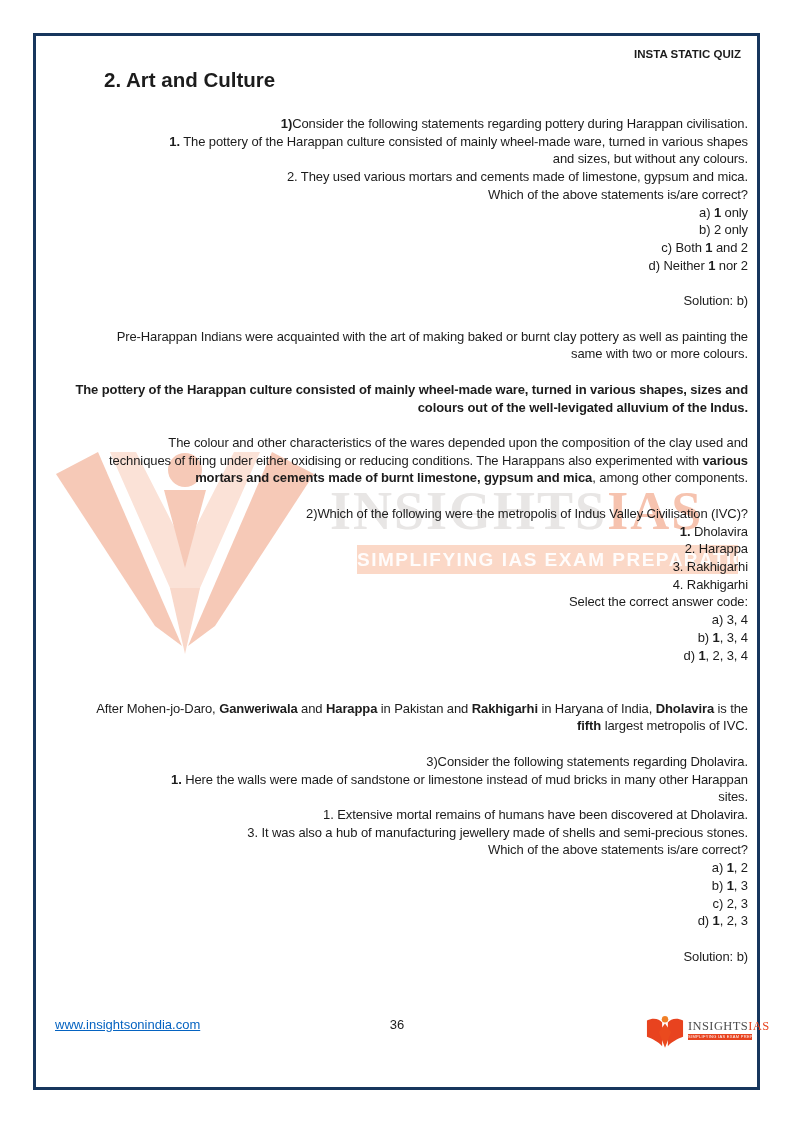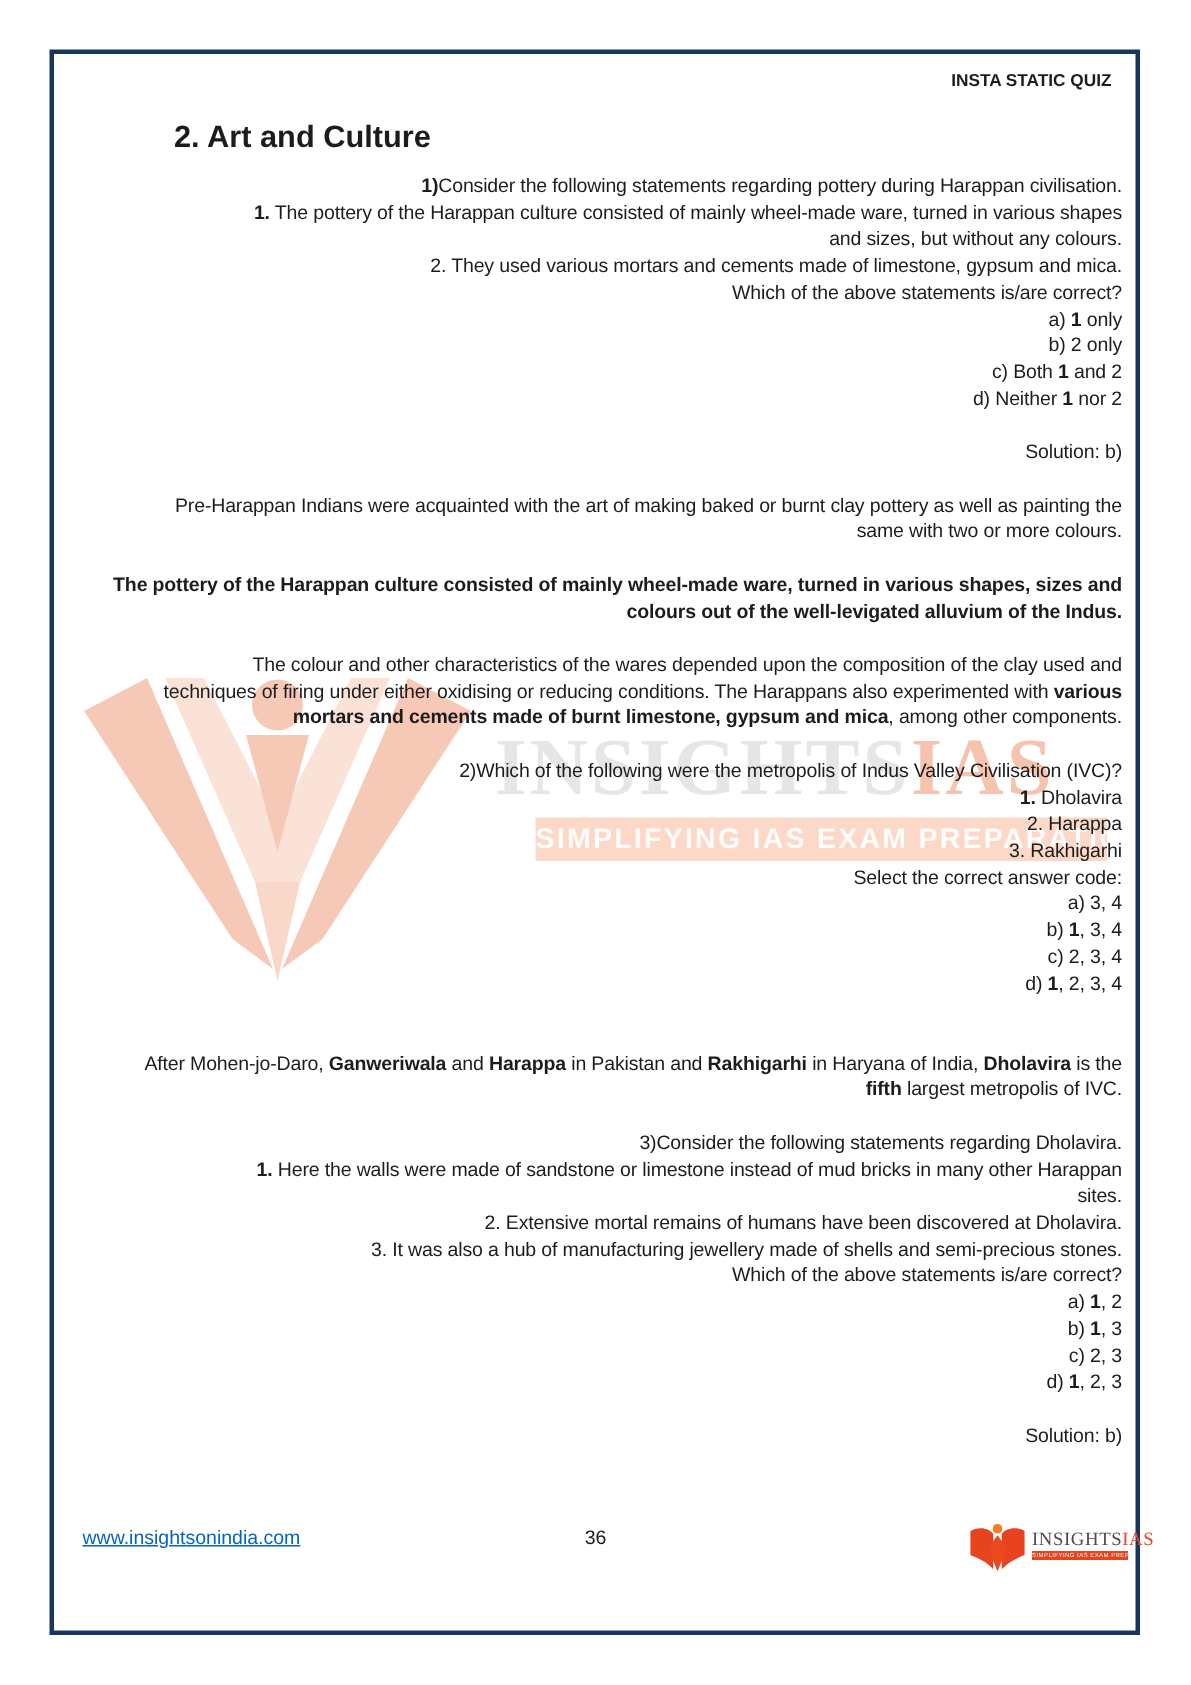--- a/index.html
+++ b/index.html
@@ -20,21 +20,21 @@
   }
   .wm-text .g{color:#e8e6e5;}
   .wm-text .r{color:#f6c3af;}
   .wm-band{
     position:absolute;left:357px;top:545px;width:381px;height:29px;background:#fbd8c7;
     color:rgba(255,255,255,0.92);font-size:19px;letter-spacing:1.5px;line-height:29px;
     text-align:center;white-space:nowrap;font-weight:bold;
   }
   
   .hdr-right{position:absolute;right:53px;top:48px;font-size:11.5px;font-weight:bold;z-index:2;padding-left:28px;}
-  .doc-title{position:absolute;left:104px;top:68px;font-size:20.5px;font-weight:bold;z-index:2;margin:12px;}
+  .doc-title{position:absolute;left:104px;top:68px;font-size:20.5px;font-weight:bold;z-index:2;margin:0;}
   
   #content{position:absolute;left:43px;top:115px;width:705px;z-index:1;text-align:right;}
   .line{height:17.72px;line-height:17.72px;font-size:13px;letter-spacing:-0.1px;white-space:pre;}
   .line .b{font-weight:bold;}
   .line.stmt{padding-left:57px;}
   .line.opt{padding-left:50px;}
   .qnum{display:inline-block;width:29px;margin-left:9px;}
   
   .footer-link{position:absolute;left:55px;top:1017px;font-size:13px;color:#0563c1;text-decoration:underline;z-index:2;}
   .page-num{position:absolute;left:0;top:1017px;width:794px;text-align:center;font-size:13px;z-index:1;}
@@ -86,34 +86,34 @@
     <div class="line"><span class="b">colours out of the well-levigated alluvium of the Indus.</span></div>
     <div class="line"></div>
     <div class="line"><span>The colour and other characteristics of the wares depended upon the composition of the clay used and</span></div>
     <div class="line"><span>techniques of firing under either oxidising or reducing conditions. The Harappans also experimented with </span><span class="b">various</span></div>
     <div class="line"><span class="b">mortars and cements made of burnt limestone, gypsum and mica</span><span>, among other components.</span></div>
     <div class="line"></div>
     <div class="line q"><span class="qnum">2)</span><span>Which of the following were the metropolis of Indus Valley Civilisation (IVC)?</span></div>
     <div class="line stmt"><span class="b">1.</span><span> Dholavira</span></div>
     <div class="line stmt"><span>2. Harappa</span></div>
     <div class="line stmt"><span>3. Rakhigarhi</span></div>
+    <div class="line stmt"><span>4. Rakhigarhi</span></div>
     <div class="line"><span>Select the correct answer code:</span></div>
     <div class="line opt"><span>a) 3, 4</span></div>
     <div class="line opt"><span>b) </span><span class="b">1</span><span>, 3, 4</span></div>
-    <div class="line opt"><span>c) 2, 3, 4</span></div>
     <div class="line opt"><span>d) </span><span class="b">1</span><span>, 2, 3, 4</span></div>
     <div class="line"></div>
     <div class="line"></div>
     <div class="line"><span>After Mohen-jo-Daro, </span><span class="b">Ganweriwala</span><span> and </span><span class="b">Harappa</span><span> in Pakistan and </span><span class="b">Rakhigarhi</span><span> in Haryana of India, </span><span class="b">Dholavira</span><span> is the</span></div>
     <div class="line"><span class="b">fifth</span><span> largest metropolis of IVC.</span></div>
     <div class="line"></div>
     <div class="line q"><span class="qnum">3)</span><span>Consider the following statements regarding Dholavira.</span></div>
     <div class="line stmt"><span class="b">1.</span><span> Here the walls were made of sandstone or limestone instead of mud bricks in many other Harappan</span></div>
     <div class="line"><span>sites.</span></div>
-    <div class="line stmt"><span>2. Extensive mortal remains of humans have been discovered at Dholavira.</span></div>
+    <div class="line stmt"><span>1. Extensive mortal remains of humans have been discovered at Dholavira.</span></div>
     <div class="line stmt"><span>3. It was also a hub of manufacturing jewellery made of shells and semi-precious stones.</span></div>
     <div class="line"><span>Which of the above statements is/are correct?</span></div>
     <div class="line opt"><span>a) </span><span class="b">1</span><span>, 2</span></div>
     <div class="line opt"><span>b) </span><span class="b">1</span><span>, 3</span></div>
     <div class="line opt"><span>c) 2, 3</span></div>
     <div class="line opt"><span>d) </span><span class="b">1</span><span>, 2, 3</span></div>
     <div class="line"></div>
     <div class="line opt"><span>Solution: b)</span></div>
   </div>
 

